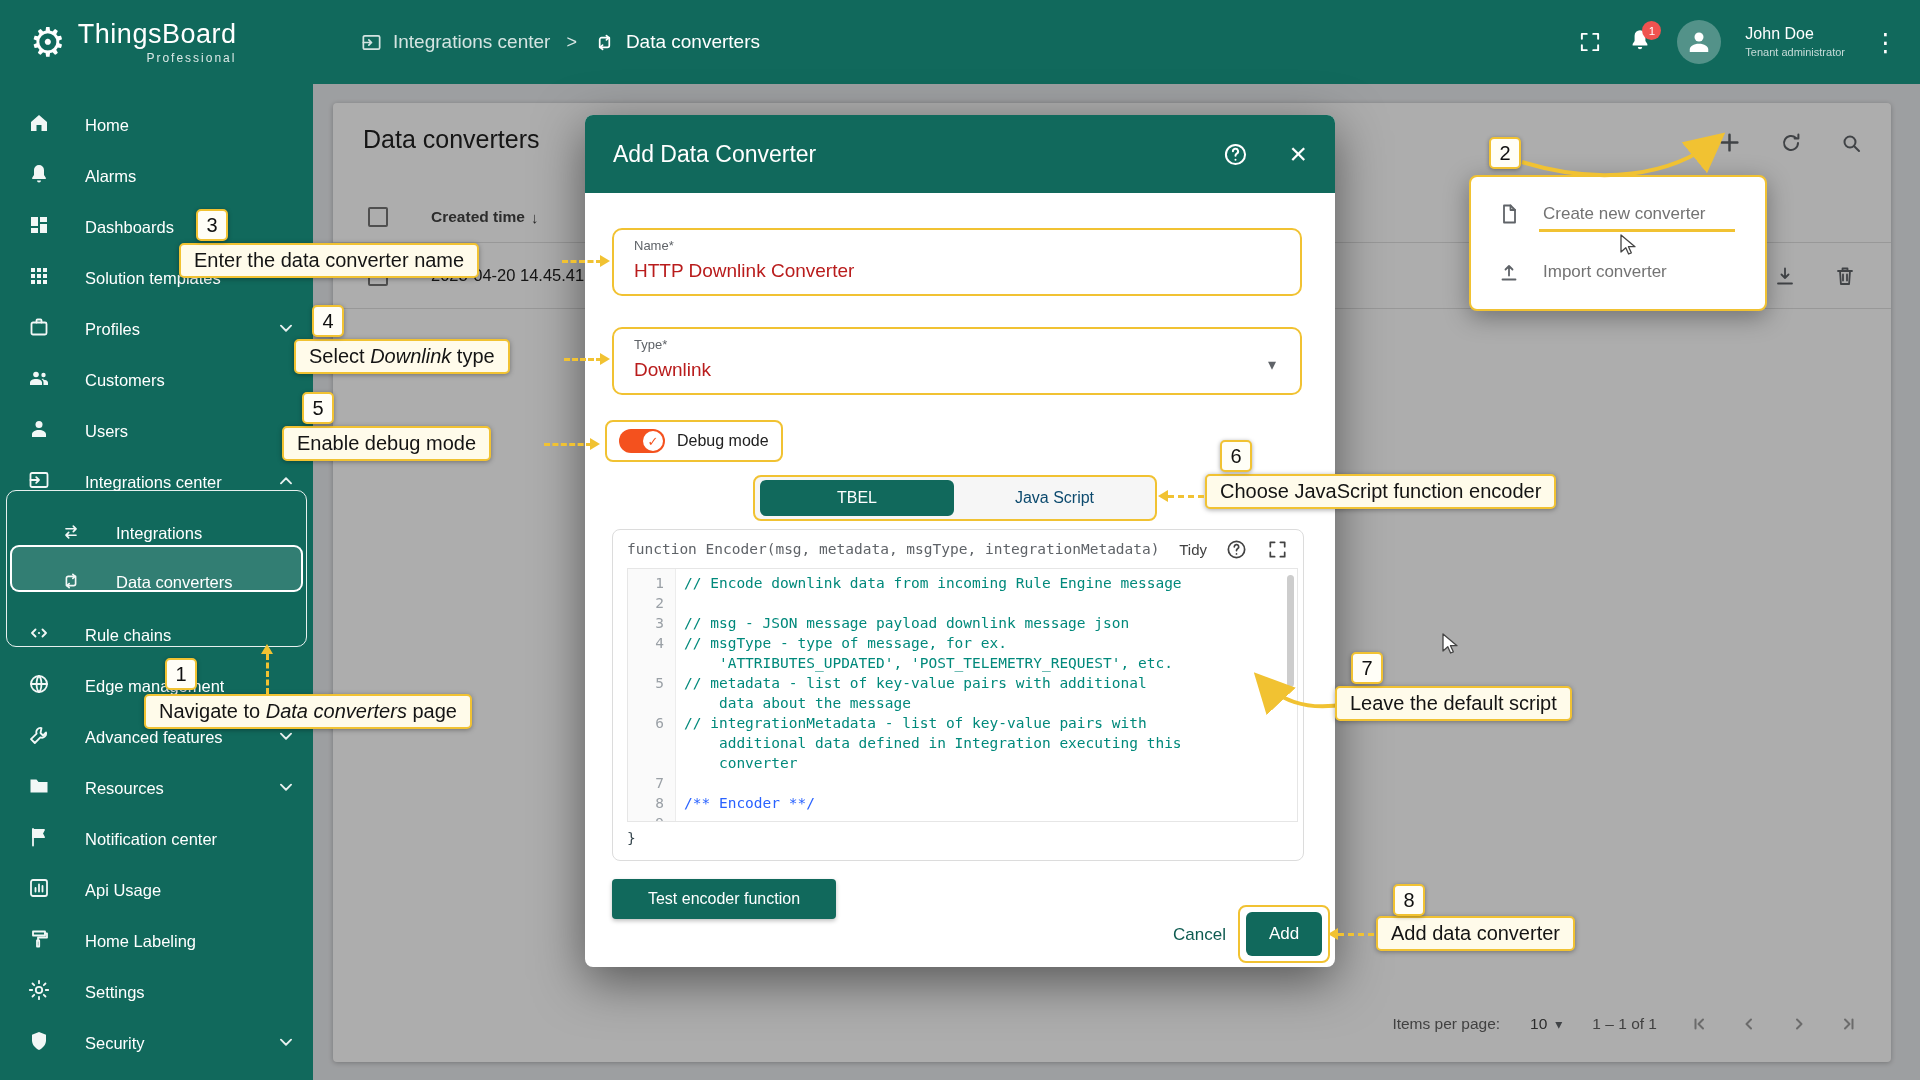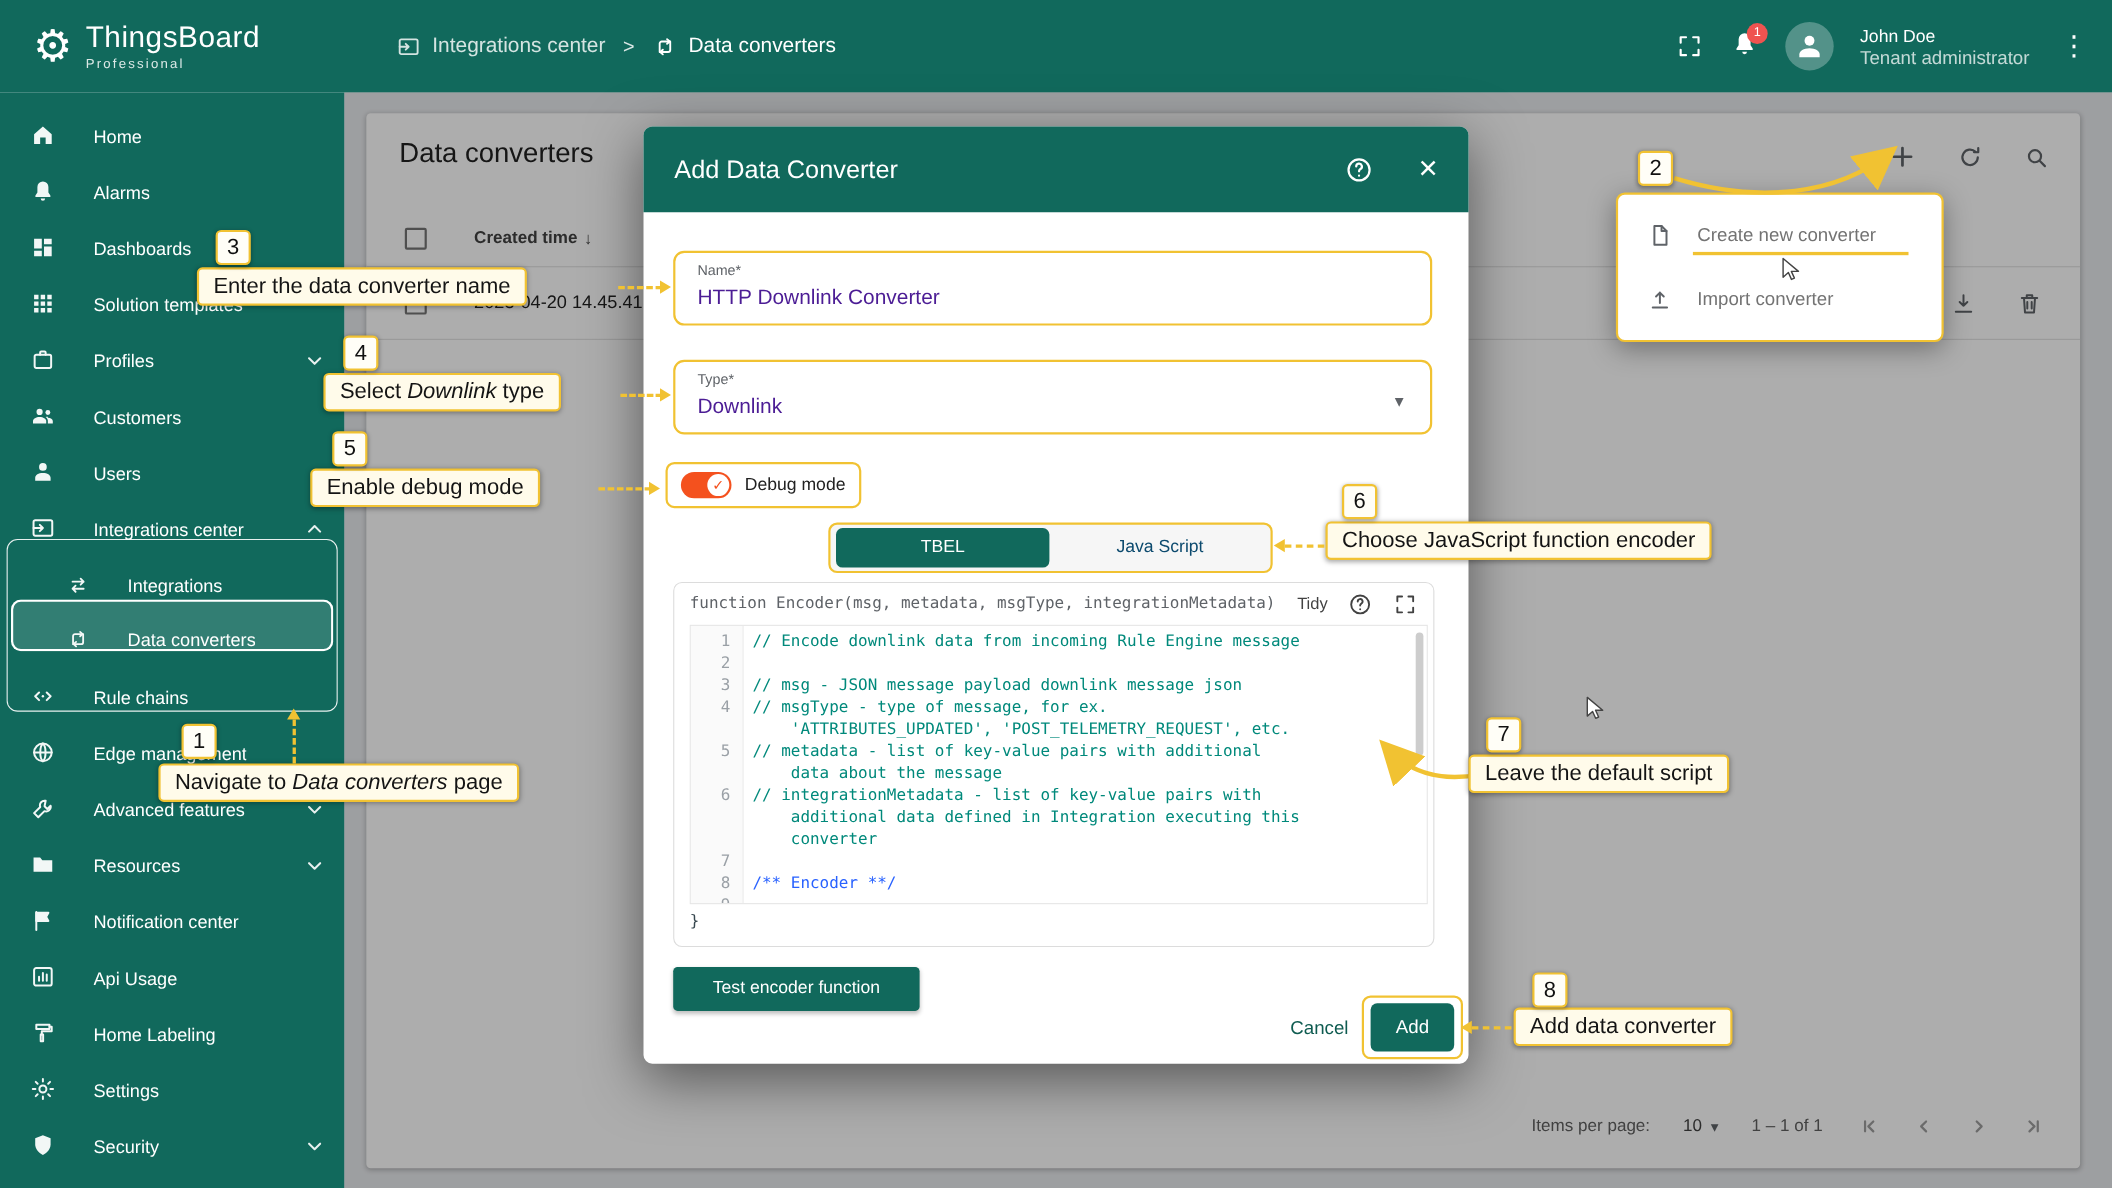--- a/index.html
+++ b/index.html
@@ -10,35 +10,35 @@
   html,body{width:1920px;height:1080px;overflow:hidden;background:#E8EAED;
     font-family:"Liberation Sans","DejaVu Sans",sans-serif;color:var(--ink);position:relative}
   .ic{display:inline-flex;align-items:center;justify-content:center}
   .ic svg{width:100%;height:100%;display:block}
 
   
   .header{position:absolute;left:0;top:0;width:1920px;height:84px;background:var(--teal);color:#fff;z-index:5}
   .logo{position:absolute;left:30px;top:12px;display:flex;align-items:center;gap:12px;cursor:pointer}
   .logo-gear{font-size:40px;line-height:60px}
   .logo-title{font-size:27px;font-weight:500;letter-spacing:.5px;display:block}
-  .logo-sub{display:block;font-size:12px;letter-spacing:2px;opacity:.85;margin-top:1px}
+  .logo-sub{display:block;font-size:12px;letter-spacing:2px;opacity:.85;text-align:right;margin-top:1px}
   .breadcrumb{position:absolute;left:360px;top:0;height:84px;display:flex;align-items:center;gap:16px;font-size:19px}
   .bc-item{display:flex;align-items:center;gap:10px}
   .bc-item.dim1{opacity:.82}
   .bc-ic{width:23px;height:23px}
   .bc-sep{opacity:.85;font-size:18px}
   .header-right{position:absolute;right:18px;top:0;height:84px;display:flex;align-items:center;gap:24px}
   .hd-ic{width:26px;height:26px;color:#fff}
   .bell-wrap{position:relative}
   .bell-badge{position:absolute;top:-6px;right:-8px;width:19px;height:19px;border-radius:50%;
     background:#EF5350;color:#fff;font-size:11.5px;display:flex;align-items:center;justify-content:center}
   .avatar{width:44px;height:44px;border-radius:50%;background:rgba(255,255,255,.28);display:flex;align-items:center;justify-content:center}
   .avatar .ic{width:30px;height:30px;color:#fff}
   .user-name{font-size:16px;line-height:20px}
-  .user-role{font-size:17px;opacity:.75;line-height:17px}
+  .user-role{font-size:11px;opacity:.75;line-height:17px}
   .dots{font-size:25px;line-height:25px;padding:0 4px}
 
   
   .sidebar{position:absolute;left:0;top:84px;width:313px;height:996px;background:var(--teal);color:#fff;z-index:5;overflow:hidden}
   .sb-item{display:flex;align-items:flex-end;height:51px;padding:0 16px 0 27px;gap:34px;font-size:16.5px;cursor:pointer;white-space:nowrap}
   .sb-item.sub{padding-left:60px}
   .sb-item.selected{background:rgba(255,255,255,.14);box-shadow:inset 0 0 0 2px #fff;border-radius:9px;margin:2px 10px;height:47px;padding-left:50px}
   .sb-ic{width:24px;height:24px;flex:none;opacity:.95}
   .sb-item.sub .sb-ic{width:22px;height:22px}
   .sb-label{overflow:hidden;text-overflow:ellipsis}
@@ -79,21 +79,21 @@
   
   .dialog{position:absolute;left:585px;top:115px;width:750px;height:852px;background:#fff;border-radius:8px;
     box-shadow:0 14px 50px rgba(0,0,0,.5);z-index:30}
   .dlg-header{position:absolute;left:0;top:0;width:100%;height:78px;background:var(--teal);color:#fff;
     border-radius:8px 8px 0 0;display:flex;align-items:center;padding:0 28px}
   .dlg-title{font-size:23px;font-weight:500}
   .dlg-help{position:absolute;right:86px;top:26px;width:27px;height:27px;color:#fff;cursor:pointer}
   .dlg-close{position:absolute;right:28px;top:20px;font-size:30px;line-height:38px;color:#fff;cursor:pointer}
   .field{position:absolute;left:27px;width:690px;height:68px;border:2.5px solid var(--gold);border-radius:10px;background:#fff;cursor:text}
   .field .f-label{position:absolute;left:20px;top:8px;font-size:13px;color:#5f6368}
-  .field .f-value{position:absolute;left:20px;top:30px;font-size:19px;color:#4c1d95}
+  .field .f-value{position:absolute;left:20px;top:30px;font-size:19px;color:#b91c1c}
   .f-caret{position:absolute;right:24px;top:26px;font-size:16px;color:#5f6368}
   .debug-wrap{position:absolute;left:20px;top:305px;width:178px;height:42px;border:2.5px solid var(--gold);border-radius:8px;
     display:flex;align-items:center;gap:12px;padding-left:12px;cursor:pointer}
   .toggle{width:46px;height:24px;border-radius:12px;background:#F4511E;position:relative;flex:none}
   .toggle .thumb{position:absolute;right:2px;top:2px;width:20px;height:20px;border-radius:50%;background:#fff;
     color:#F4511E;font-size:13px;font-weight:700;display:flex;align-items:center;justify-content:center}
   .debug-label{font-size:16px;color:#212121}
   .tabs-wrap{position:absolute;left:168px;top:360px;width:404px;height:46px;border:2.5px solid var(--gold);border-radius:8px;
     background:#F6F6F6;display:flex;align-items:center}
   .tab-pill{width:194px;height:36px;margin-left:5px;background:var(--teal);color:#fff;border-radius:6px;

